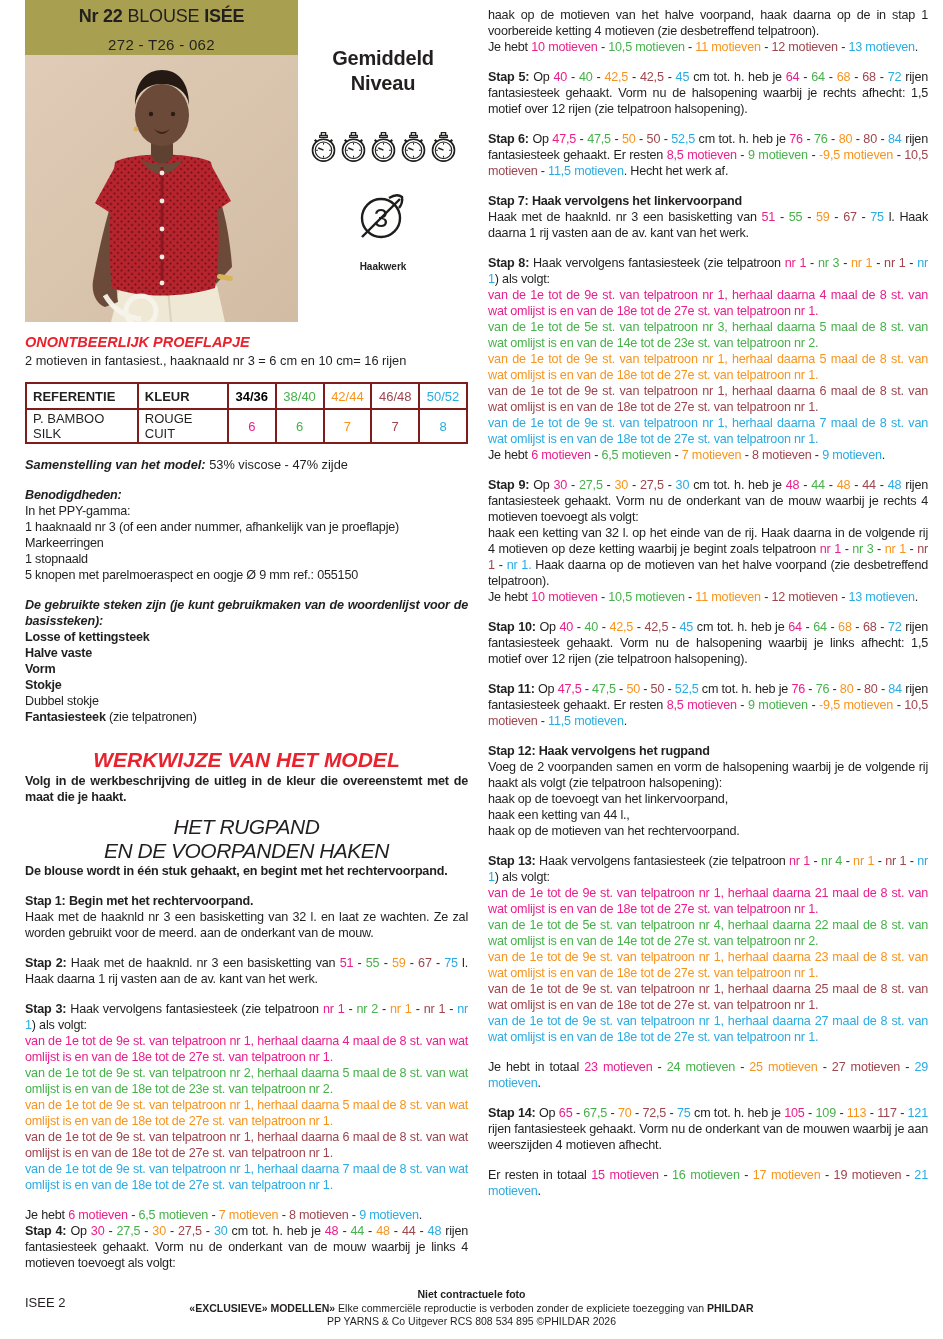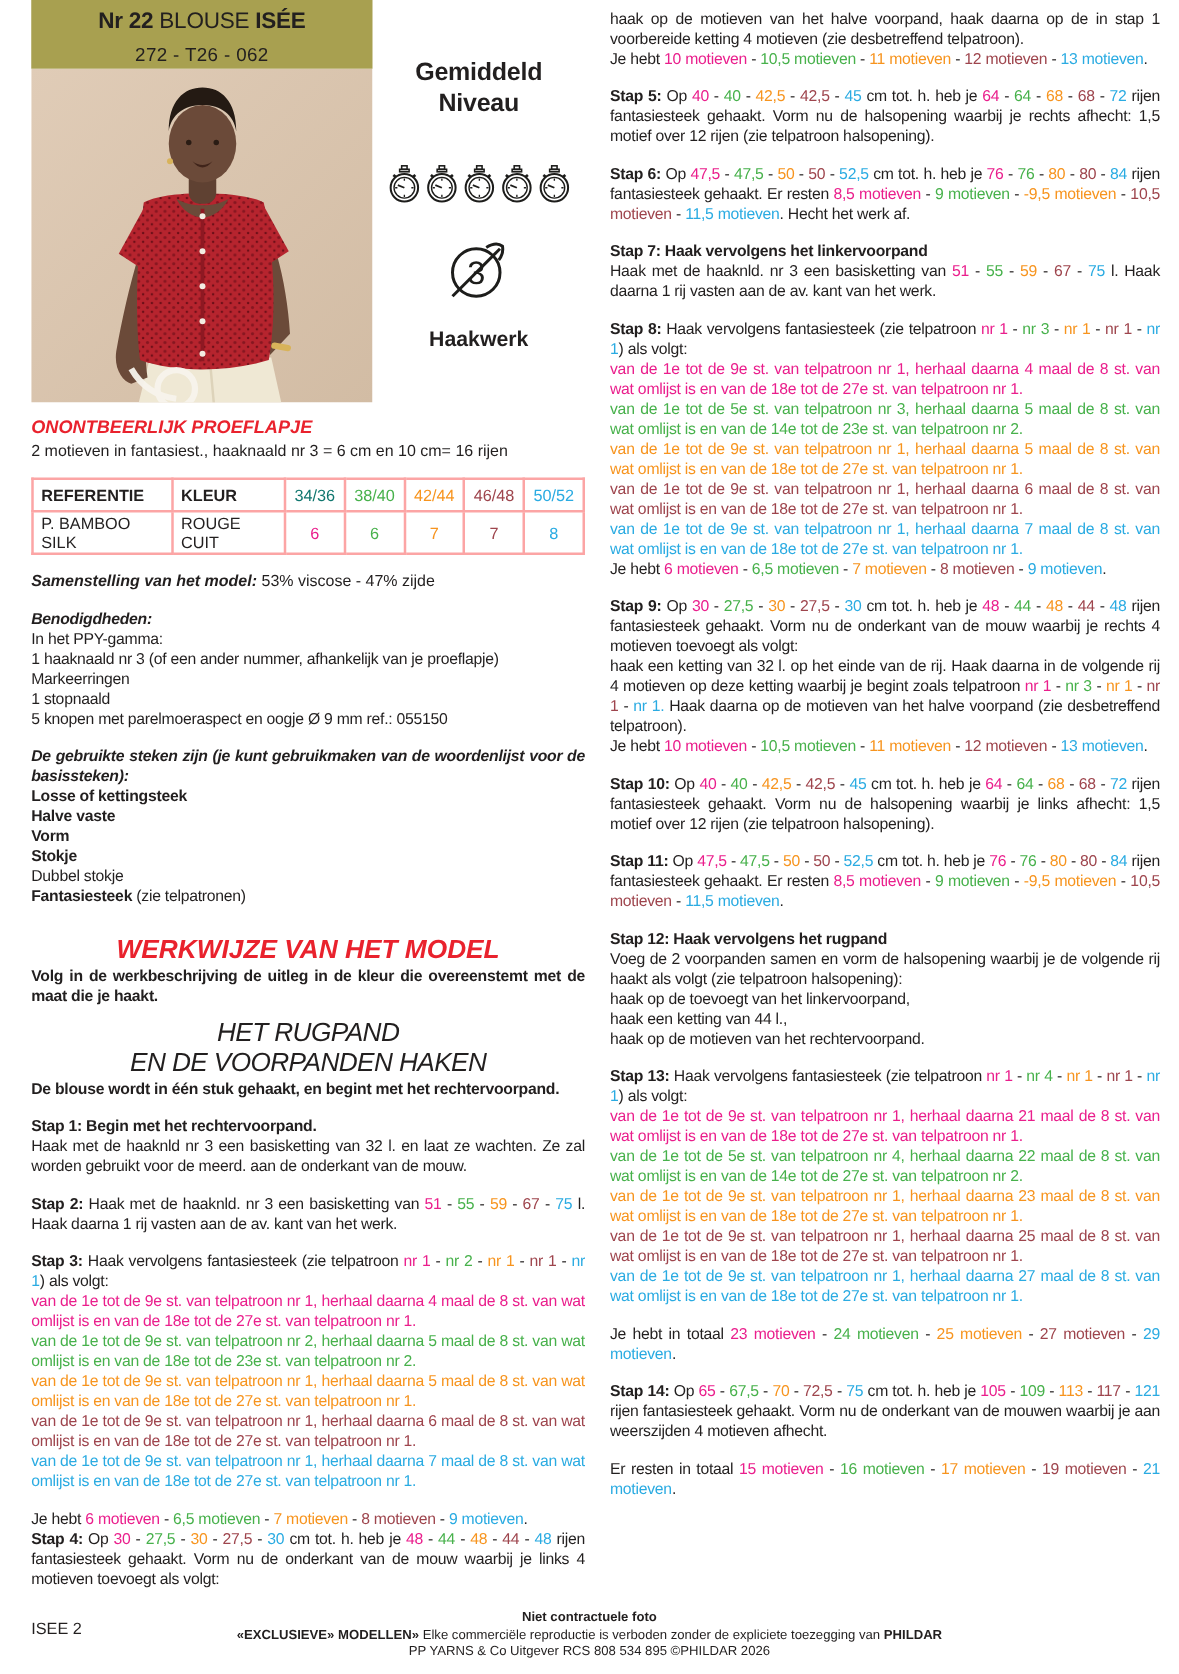--- a/index.html
+++ b/index.html
@@ -12,27 +12,27 @@
   .photo-row{display:flex;}
   .photo-stack{width:273px;}
   .band{height:55px;background:#a8a050;text-align:center;}
   .band-title{font-size:18px;padding-top:6px;letter-spacing:-0.2px;}
   .band-code{font-size:15px;margin-top:9px;letter-spacing:0.3px;text-align:center;}
   .photo{width:273px;height:267px;line-height:0;}
   .meta-col{width:170px;text-align:center;}
   .level{margin-top:46px;font-weight:bold;font-size:20px;line-height:25px;letter-spacing:-0.2px;}
   .clocks{margin-top:36px;display:flex;justify-content:center;gap:3px;}
   .hook{margin-top:24px;}
-  .craft{margin-top:14px;font-weight:bold;font-size:17px;}
+  .craft{margin-top:14px;font-weight:bold;font-size:10px;}
 
   
   .gauge-h{margin-top:12px;color:#e9222d;font-weight:bold;font-style:italic;font-size:14.5px;line-height:17px;}
   .gauge-t{font-size:12.8px;line-height:16px;margin-top:2px;}
   table.yarn{border-collapse:collapse;margin-top:13px;}
-  table.yarn td{border:2px solid #fca5a5;font-size:13px;height:22px;padding:1px 6px;}
+  table.yarn td{border:2px solid #7f1d1d;font-size:13px;height:22px;padding:1px 6px;}
   td.c{text-align:center;}
   td.w1{width:100px;} td.w2{width:80px;} td.ws{width:34px;}
   .hd{font-weight:bold;}
   .comp{margin-top:13px;font-size:12.8px;line-height:16px;}
 
   
   .tb{font-size:12.6px;line-height:16px;letter-spacing:-0.2px;margin:0;}
   .just{text-align:justify;}
   .sp1{margin-top:14px;}
   .h-red{color:#e9222d;font-weight:bold;font-style:italic;text-align:center;font-size:21px;line-height:26px;letter-spacing:0;margin-top:22px;}
@@ -188,21 +188,21 @@
     </div>
 
     <div class="gauge-h">ONONTBEERLIJK PROEFLAPJE</div>
     <div class="gauge-t">2 motieven in fantasiest., haaknaald nr 3 = 6 cm en 10 cm= 16 rijen</div>
 
     <table class="yarn">
       <tbody>
           <tr>
         <td class="hd w1">REFERENTIE</td>
         <td class="hd w2">KLEUR</td>
-        <td class="c ws"><span style="color: #0f766e;">34/36</span></td>
+        <td class="c ws"><span style="color: #000000; font-weight: bold;">34/36</span></td>
         <td class="c ws"><span style="color: rgb(71, 177, 75);">38/40</span></td>
         <td class="c ws"><span style="color: rgb(247, 148, 30);">42/44</span></td>
         <td class="c ws"><span style="color: rgb(158, 69, 77);">46/48</span></td>
         <td class="c ws"><span style="color: rgb(42, 171, 226);">50/52</span></td>
       </tr>
       <tr>
         <td>P. BAMBOO SILK</td>
         <td>ROUGE CUIT</td>
         <td class="c"><span style="color: rgb(234, 30, 140);">6</span></td>
         <td class="c"><span style="color: rgb(71, 177, 75);">6</span></td>

